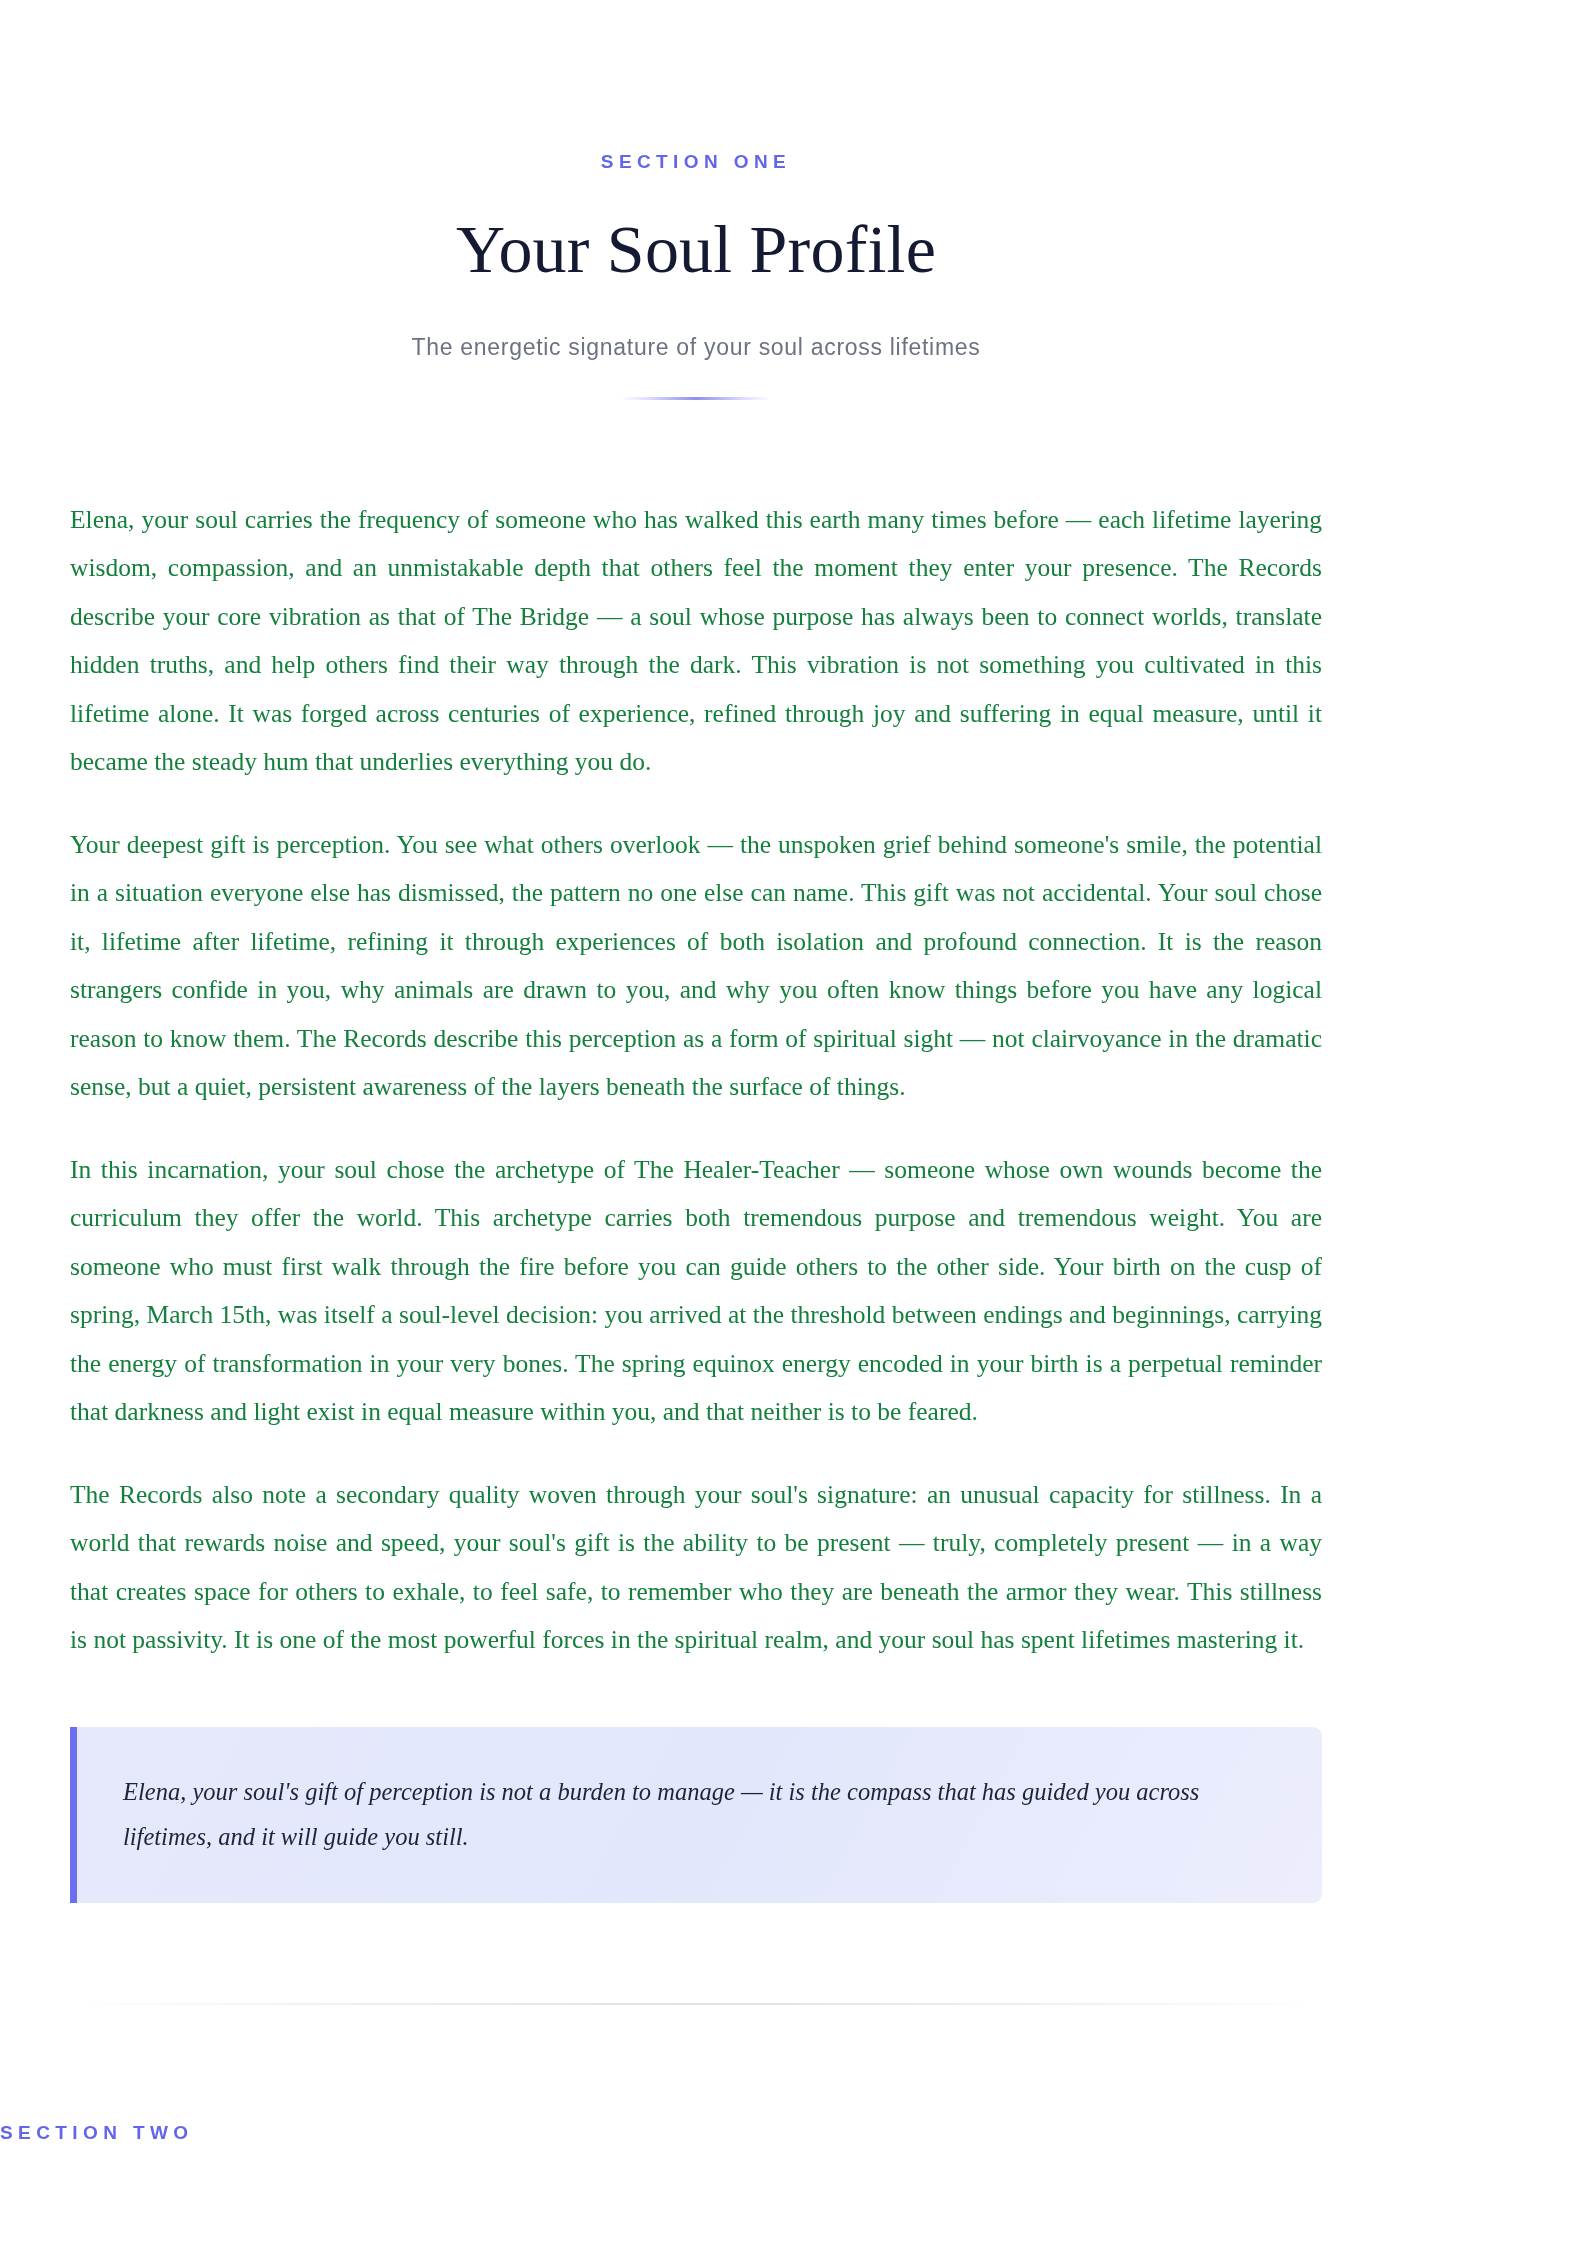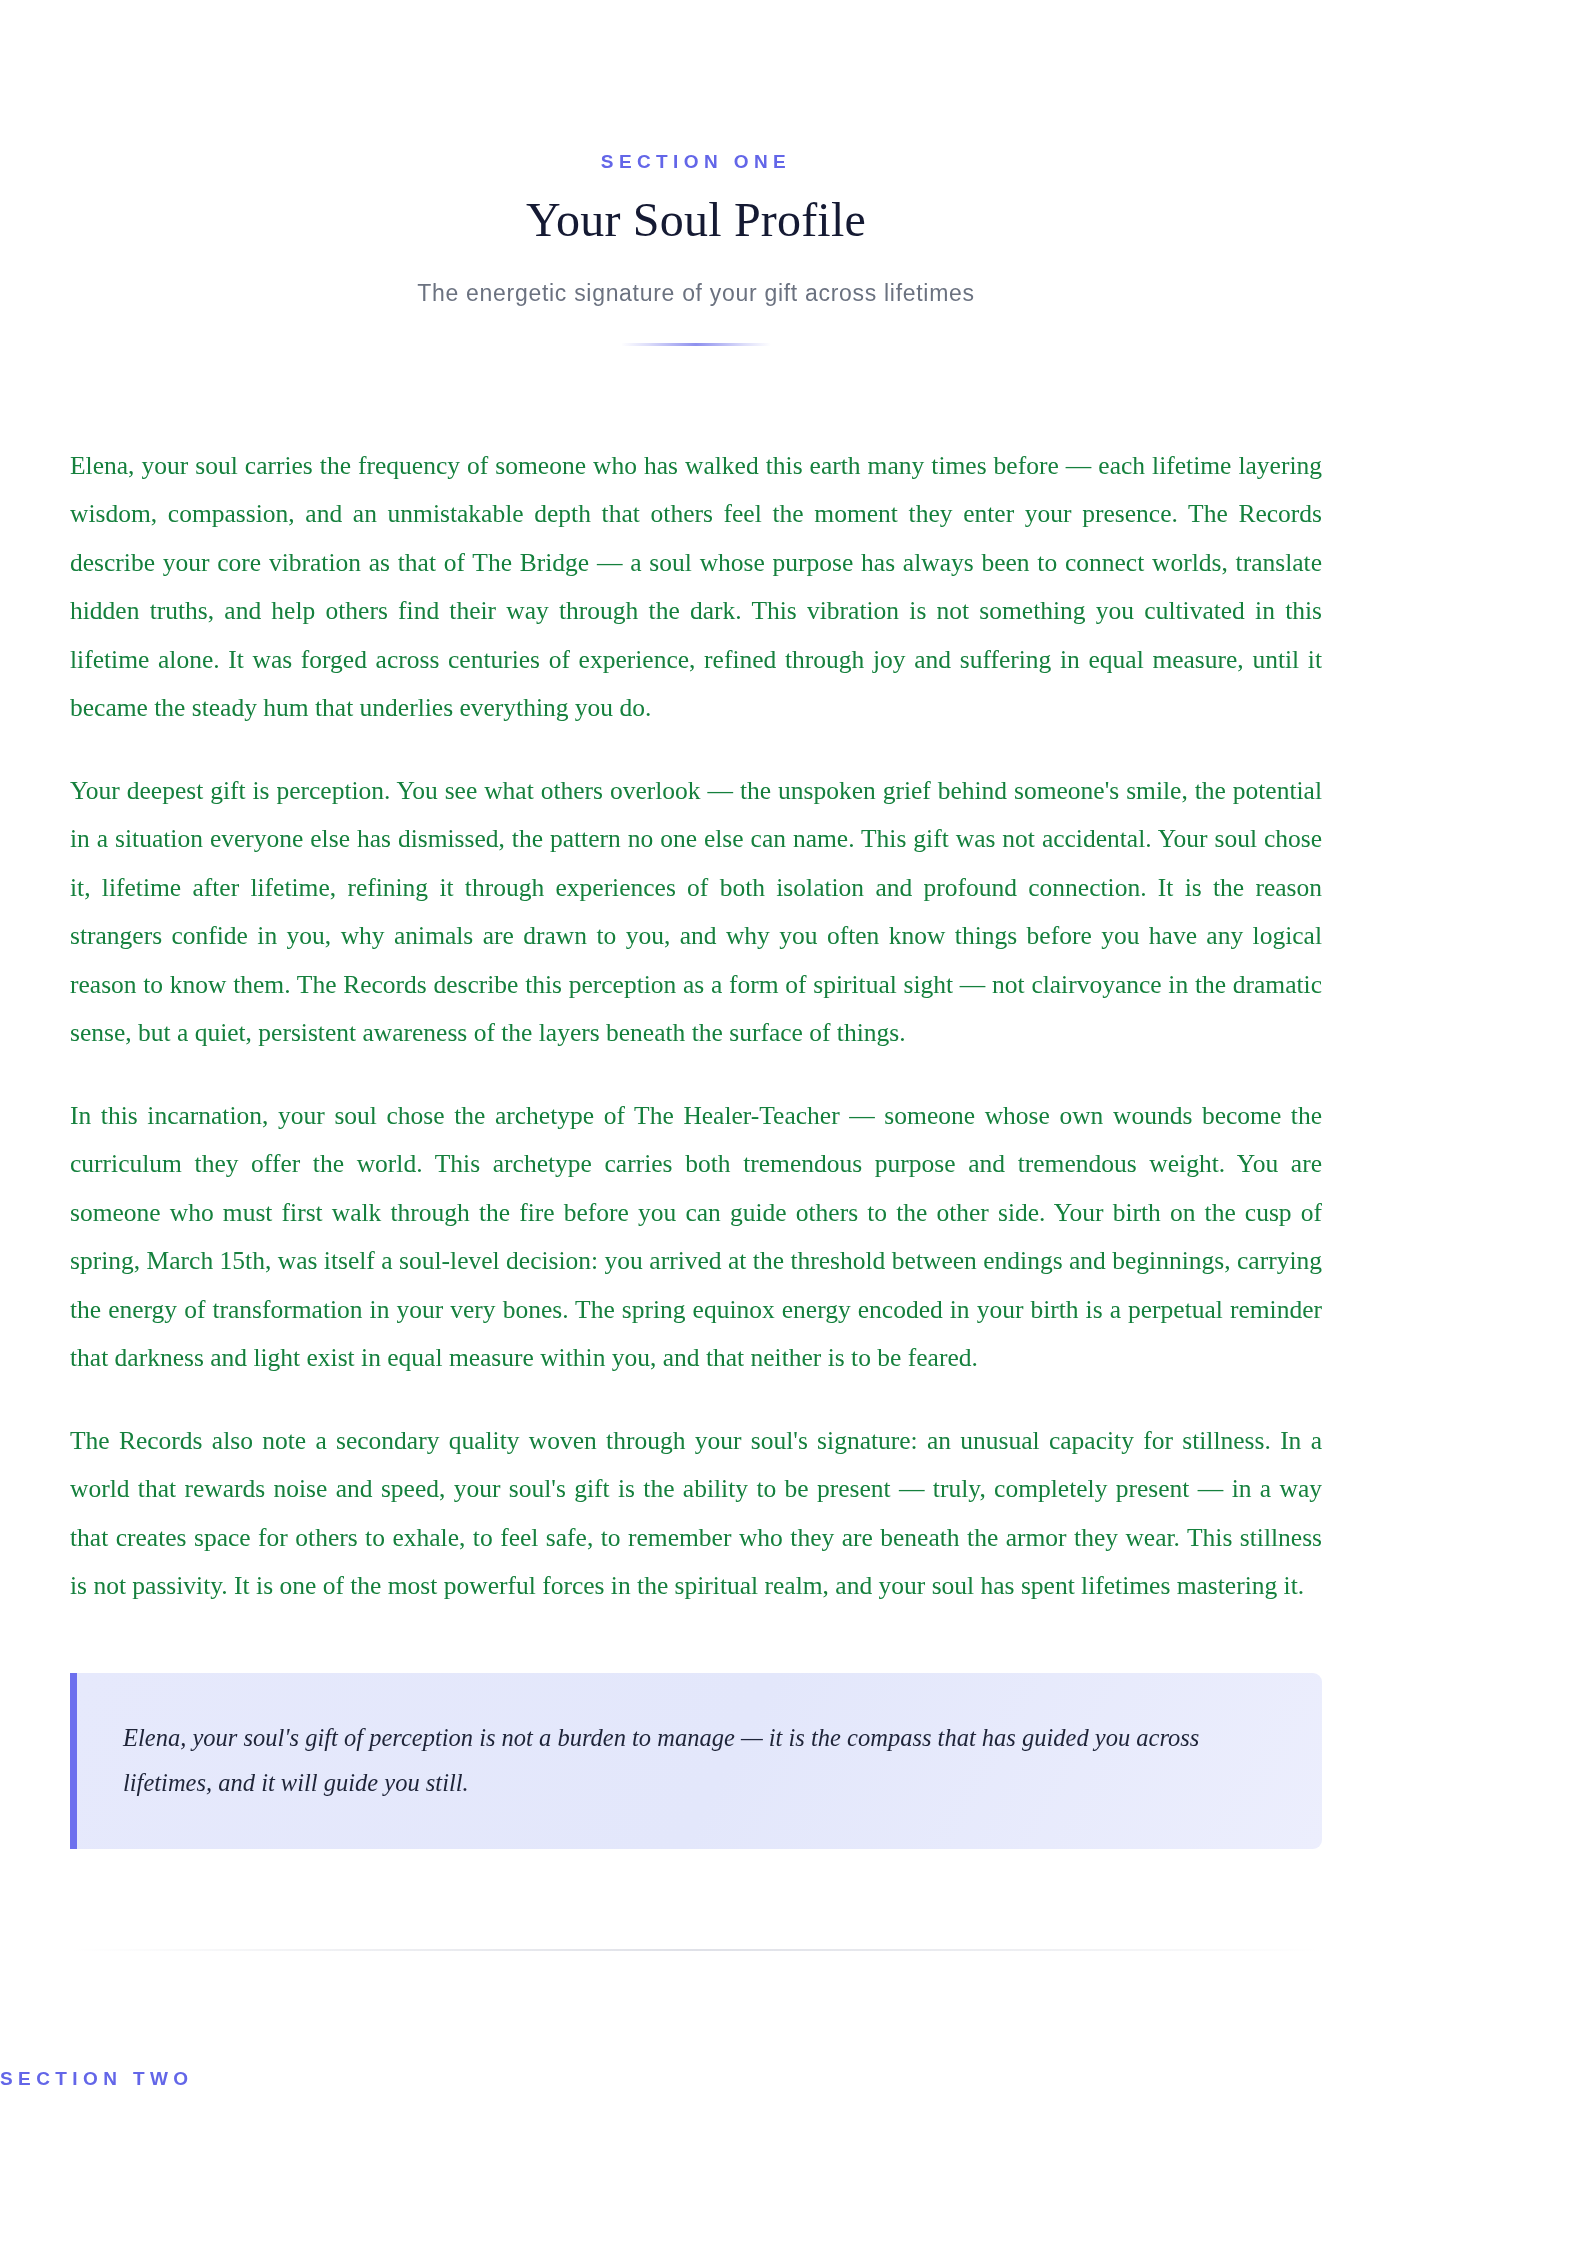--- a/index.html
+++ b/index.html
@@ -30,23 +30,23 @@
   .eyebrow {
     font-family: "Liberation Sans", "DejaVu Sans", sans-serif;
     font-size: 19px;
     font-weight: 600;
     letter-spacing: 5.4px;
     color: #6366e8;
     text-transform: uppercase;
     line-height: 1;
   }
   .section-title {
-    margin-top: 22px;
+    margin-top: 40px;
     font-family: "Liberation Serif", "DejaVu Serif", serif;
-    font-size: 48px;
+    font-size: 68px;
     font-weight: 400;
     color: #151a33;
     line-height: 1.12;
     letter-spacing: 0.2px;
   }
   .section-subtitle {
     margin-top: 22px;
     font-family: "Liberation Sans", "DejaVu Sans", sans-serif;
     font-size: 23px;
     font-weight: 400;
@@ -125,21 +125,21 @@
   }
 </style>
 </head>
 <body>
 
 <div class="page">
 
   <div class="section-header">
     <div class="eyebrow">SECTION ONE</div>
     <h1 class="section-title">Your Soul Profile</h1>
-    <div class="section-subtitle">The energetic signature of your gift across lifetimes</div>
+    <div class="section-subtitle">The energetic signature of your soul across lifetimes</div>
     <div class="header-rule"></div>
   </div>
 
   <div class="content">
 
     <p class="body-par">Elena, your soul carries the frequency of someone who has walked this earth many times before — each lifetime layering wisdom, compassion, and an unmistakable depth that others feel the moment they enter your presence. The Records describe your core vibration as that of The Bridge — a soul whose purpose has always been to connect worlds, translate hidden truths, and help others find their way through the dark. This vibration is not something you cultivated in this lifetime alone. It was forged across centuries of experience, refined through joy and suffering in equal measure, until it became the steady hum that underlies everything you do.</p>
 
     <p class="body-par">Your deepest gift is perception. You see what others overlook — the unspoken grief behind someone's smile, the potential in a situation everyone else has dismissed, the pattern no one else can name. This gift was not accidental. Your soul chose it, lifetime after lifetime, refining it through experiences of both isolation and profound connection. It is the reason strangers confide in you, why animals are drawn to you, and why you often know things before you have any logical reason to know them. The Records describe this perception as a form of spiritual sight — not clairvoyance in the dramatic sense, but a quiet, persistent awareness of the layers beneath the surface of things.</p>
 
     <p class="body-par">In this incarnation, your soul chose the archetype of The Healer-Teacher — someone whose own wounds become the curriculum they offer the world. This archetype carries both tremendous purpose and tremendous weight. You are someone who must first walk through the fire before you can guide others to the other side. Your birth on the cusp of spring, March 15th, was itself a soul-level decision: you arrived at the threshold between endings and beginnings, carrying the energy of transformation in your very bones. The spring equinox energy encoded in your birth is a perpetual reminder that darkness and light exist in equal measure within you, and that neither is to be feared.</p>

